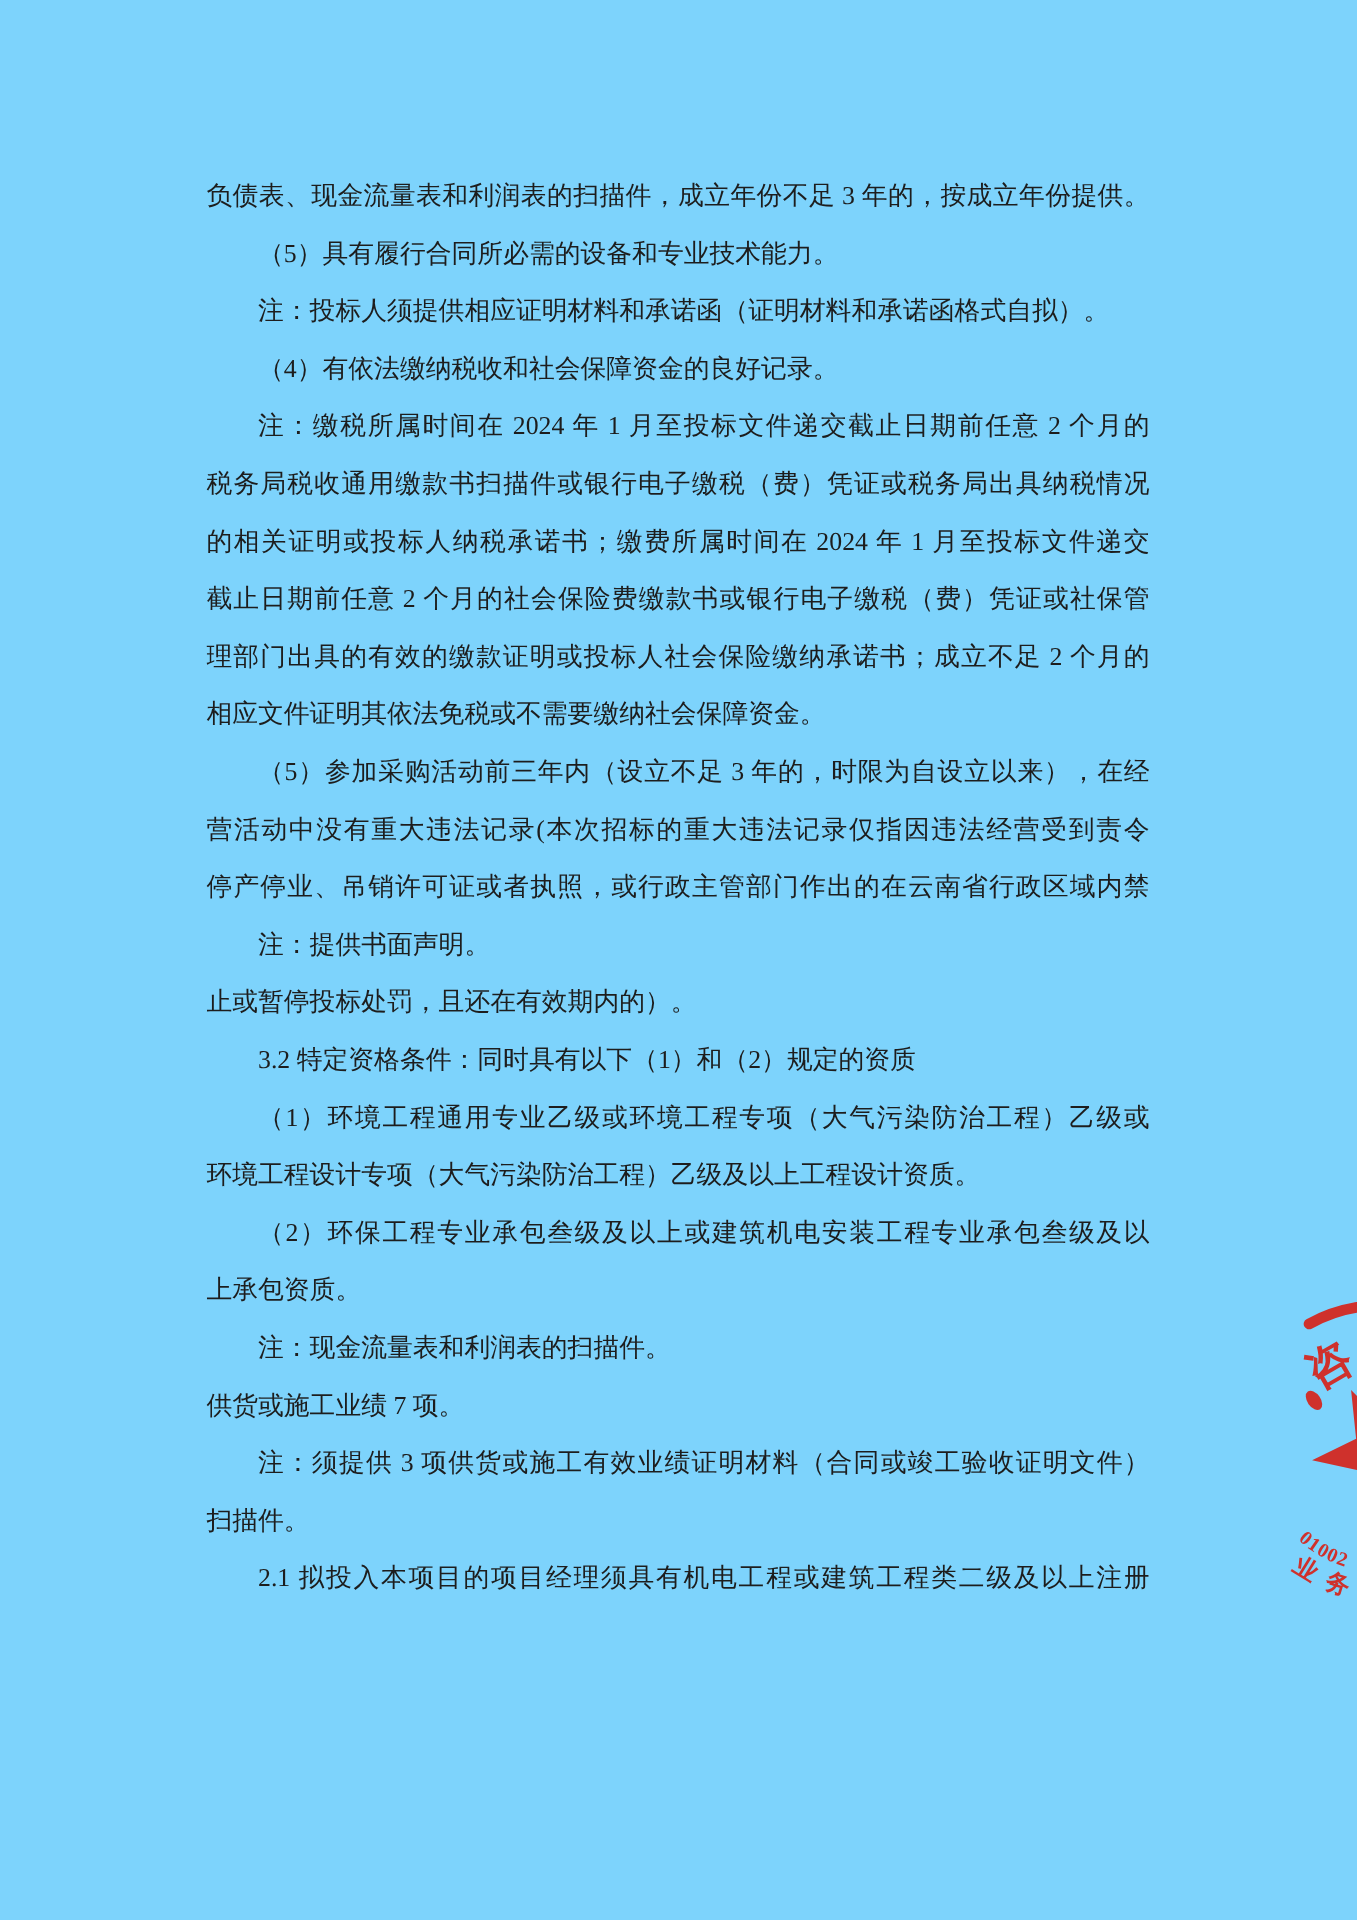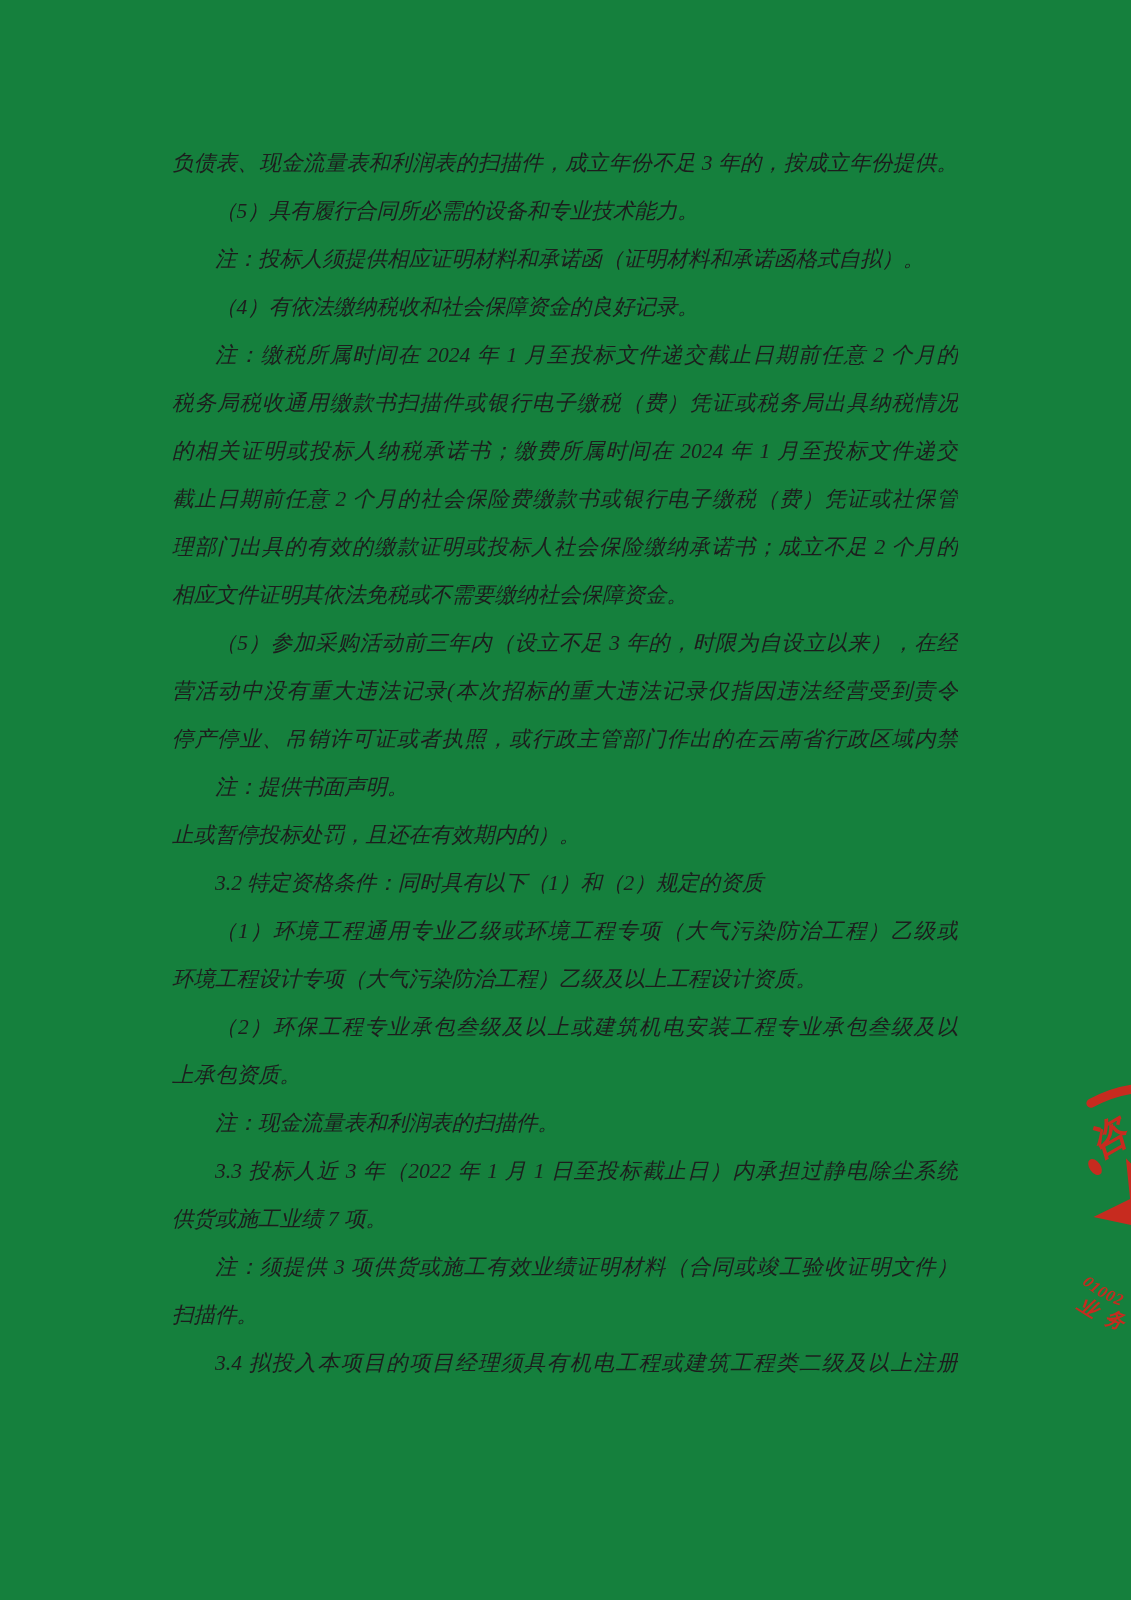--- a/index.html
+++ b/index.html
@@ -2,21 +2,21 @@
 <html><head>
 <meta charset="utf-8">
 <style>
   html,body{margin:0;padding:0;}
   body{
     width:1131px;height:1600px;background:#ffffff;
     font-family:"Liberation Serif","DejaVu Serif",serif;
   }
   .page{
     position:relative;width:1131px;height:1600px;
-    background:#15803d;overflow:hidden;font-style:italic;
+    background:#7dd3fc;overflow:hidden;
   }
   .text-block{
     position:absolute;left:172px;top:139px;width:786px;
   }
   .line{
     height:48px;line-height:48px;font-size:21.5px;color:#1d1d1d;
     white-space:nowrap;overflow:hidden;
     font-family:"Liberation Serif","DejaVu Serif",serif;
   }
   .line.ind{padding-left:43px;}
@@ -45,25 +45,24 @@
       <div class="line just">营活动中没有重大违法记录(本次招标的重大违法记录仅指因违法经营受到责令</div>
       <div class="line just">停产停业、吊销许可证或者执照，或行政主管部门作出的在云南省行政区域内禁</div>
       <div class="line ind">注：提供书面声明。</div>
       <div class="line">止或暂停投标处罚，且还在有效期内的）。</div>
       <div class="line ind">3.2 特定资格条件：同时具有以下（1）和（2）规定的资质</div>
       <div class="line ind just">（1）环境工程通用专业乙级或环境工程专项（大气污染防治工程）乙级或</div>
       <div class="line">环境工程设计专项（大气污染防治工程）乙级及以上工程设计资质。</div>
       <div class="line ind just">（2）环保工程专业承包叁级及以上或建筑机电安装工程专业承包叁级及以</div>
       <div class="line">上承包资质。</div>
       <div class="line ind">注：现金流量表和利润表的扫描件。</div>
-      <div class="line ind just">3.3 投标人近 3 年（2022 年 1 月 1 日至投标截止日）内承担过静电除尘系统</div>
       <div class="line">供货或施工业绩 7 项。</div>
       <div class="line ind just">注：须提供 3 项供货或施工有效业绩证明材料（合同或竣工验收证明文件）</div>
       <div class="line">扫描件。</div>
-      <div class="line ind just">3.4 拟投入本项目的项目经理须具有机电工程或建筑工程类二级及以上注册</div>
+      <div class="line ind just">2.1 拟投入本项目的项目经理须具有机电工程或建筑工程类二级及以上注册</div>
     </div>
 
   <svg class="stamp" viewBox="0 0 400 400">
     <g fill="#d5251d" opacity="0.93">
       <path d="M 140.9 93.3 A 122 122 0 0 1 221.2 79.9" fill="none" stroke="#d5251d" stroke-width="9" stroke-linecap="round"></path>
       <polygon points="143.4,206.9 180.1,188.9 175.9,148.3 204.4,177.6 241.7,161.1 222.6,197.2 249.9,227.6 209.6,220.7 189.1,256.0 183.3,215.5"></polygon>
       <text transform="translate(158,128) rotate(-30)" font-size="37" font-weight="bold" text-anchor="middle" dominant-baseline="central">咨</text>
       <ellipse cx="145" cy="157" rx="5.5" ry="9" transform="rotate(-35 145 157)"></ellipse>
       <path id="digPath" d="M 131.8 273.1 A 100 100 0 0 0 196.5 299.9" fill="none"></path>
       <text font-size="16.5" font-weight="bold" letter-spacing="1">

